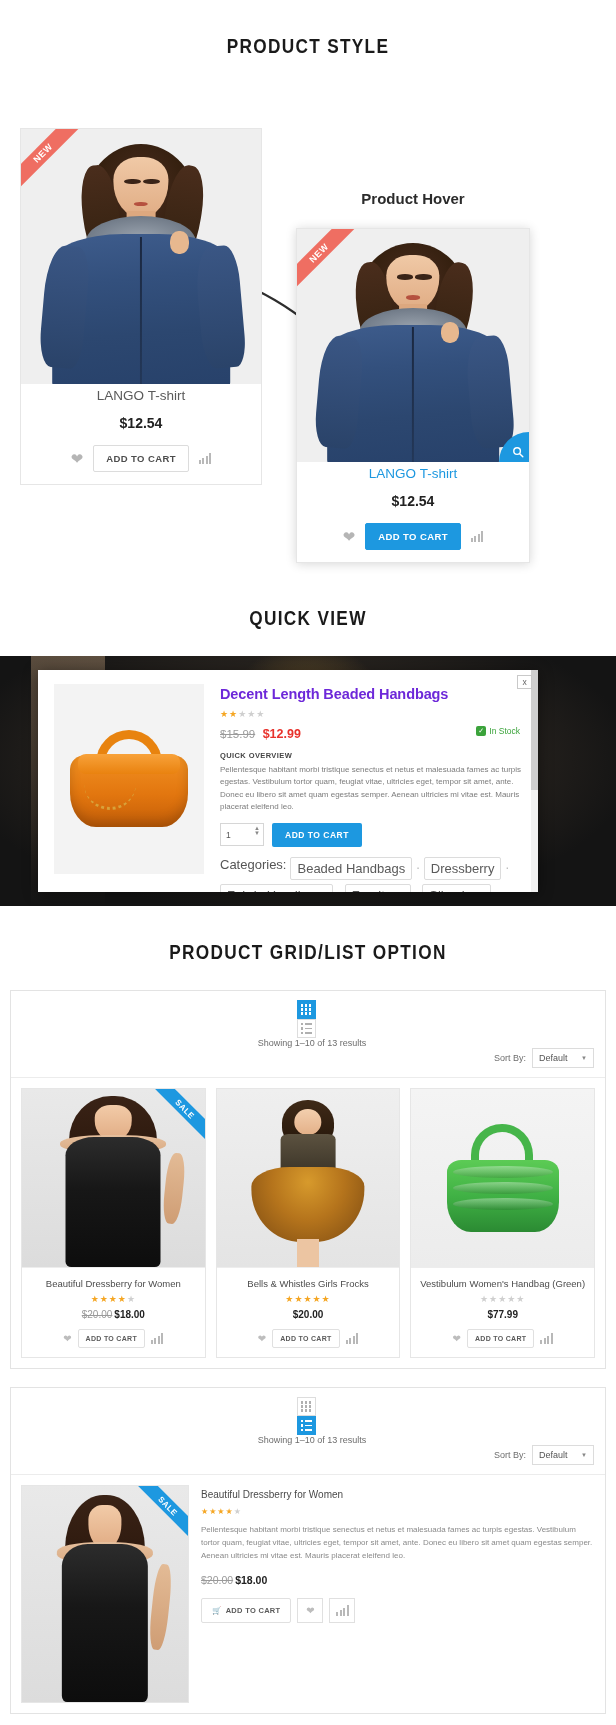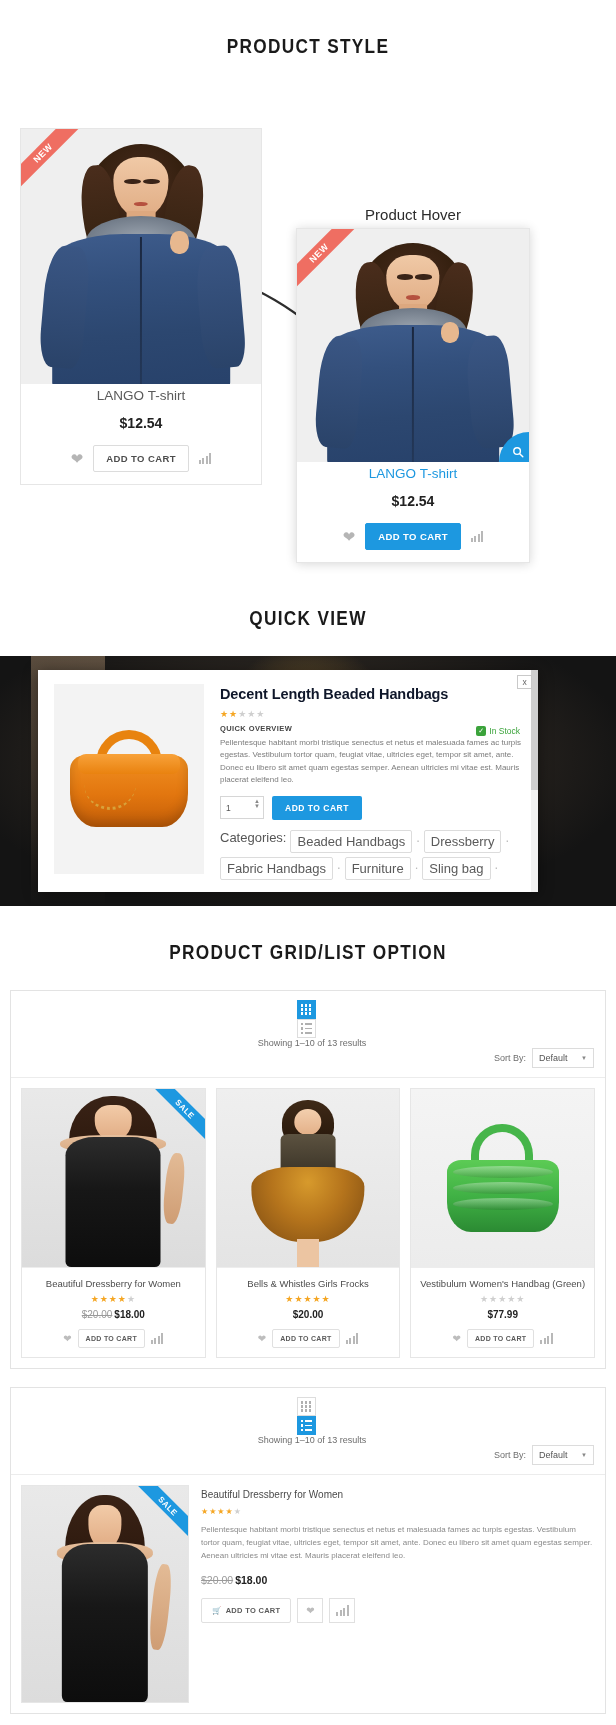--- a/index.html
+++ b/index.html
@@ -132,22 +132,22 @@
   .ico-bars span { width:2px; background:#b8b8b8; display:block; }
   .ico-bars span:nth-child(1){height:4px;} .ico-bars span:nth-child(2){height:6px;}
   .ico-bars span:nth-child(3){height:8px;} .ico-bars span:nth-child(4){height:11px;}
 
   
   #card-main { left:20px; top:40px; width:242px; }
   #card-main .imgwrap { height:255px; }
   #card-hover { left:296px; top:140px; width:234px; box-shadow:0 1px 10px rgba(0,0,0,.16); }
   #card-hover .imgwrap { height:233px; }
   .hover-label {
-    position:absolute; left:296px; top:118px; width:234px; text-align:center;
-    font-size:15px; color:#2b2b2b;
+    position:absolute; left:296px; top:102px; width:234px; text-align:center;
+    font-size:15px; color:#2b2b2b;font-weight:bold;
   }
   .curve-arrow { position:absolute; left:130px; top:165px; width:240px; height:110px; }
 
   
   #sec-quick { padding-top: 28px; }
   #sec-quick .section-title { margin-bottom: 26px; }
   .qv-outer { position:relative; width:616px; height:250px; background:#1d1d1d; overflow:hidden; }
   .qv-bgphoto {
     position:absolute; inset:0;
     background:
@@ -189,21 +189,21 @@
   }
   .bag .flap {
     position:absolute; left:8px; top:22px; width:102px; height:20px;
     background: linear-gradient(180deg,#f8a23a,#e9820f); border-radius:8px;
   }
   .bag .chain {
     position:absolute; left:14px; top:48px; width:52px; height:30px;
     border-bottom:3px dotted #d8a23a; border-radius:0 0 40px 40px;
   }
   .qv-right { flex:1; padding:16px 16px 10px 6px; position:relative; }
-  .qv-title { font-size:14.5px; font-weight:bold; color:#0f172a; letter-spacing:-.1px; margin-bottom:7px; }
+  .qv-title { font-size:14.5px; font-weight:bold; color:#6d28d9; letter-spacing:-.1px; margin-bottom:7px; }
   .stars { font-size:9px; letter-spacing:1px; margin-bottom:5px; }
   .stars .on { color:#f5a623; } .stars .off { color:#cfcfcf; }
   .qv-prices { margin-bottom:9px; }
   .price-old { color:#9a9a9a; text-decoration:line-through; font-size:11.5px; margin-right:3px; }
   .price-new { color:#e8322c; font-size:12.5px; font-weight:bold; }
   .stock {
     position:absolute; right:18px; top:56px; font-size:8.5px; color:#3ba33b;
     display:flex; align-items:center; gap:3px;
   }
   .stock .chk { width:10px; height:10px; background:#3ba33b; color:#fff; font-size:7px;
@@ -455,20 +455,24 @@
                 <div class="chain"></div>
             </div>
           </div>
         </div>
 
         <div class="qv-right">
           <div class="qv-title">Decent Length Beaded Handbags</div>
           <div class="stars">
             <span class="on">★★</span><span class="off">★★★</span>
           </div>
+          <div class="qv-prices">
+            <span class="price-old">$15.99</span>
+            <span class="price-new">$12.99</span>
+          </div>
           <div class="stock">
             <span class="chk">✓</span>
             <span>In Stock</span>
           </div>
           <div class="qv-ovr-label">QUICK OVERVIEW</div>
           <div class="qv-desc">Pellentesque habitant morbi tristique senectus et netus et malesuada fames ac turpis egestas. Vestibulum tortor quam, feugiat vitae, ultricies eget, tempor sit amet, ante. Donec eu libero sit amet quam egestas semper. Aenean ultricies mi vitae est. Mauris placerat eleifend leo.</div>
 
           <div class="qv-buyrow">
             <div class="qty">
               <span>1</span>

